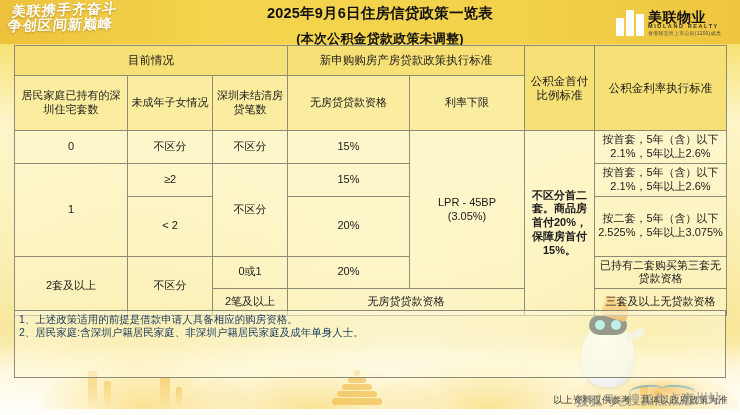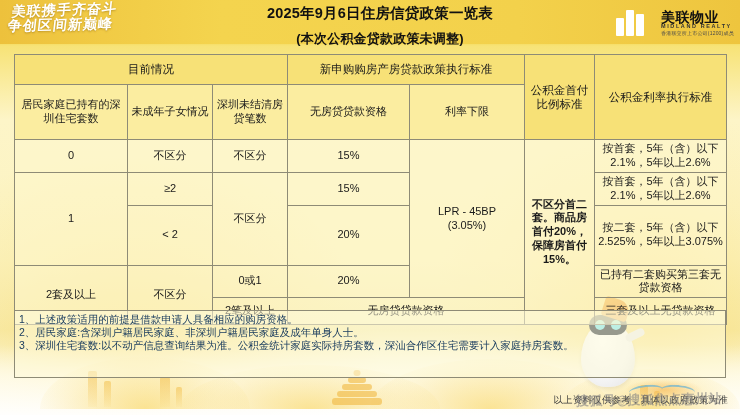--- a/index.html
+++ b/index.html
@@ -145,34 +145,33 @@
     position: absolute; right: 6px; top: 4px; width: 118px; height: 38px;
     display: flex; align-items: center;
   }
   .logo-mark { width: 32px; height: 26px; display: flex; align-items: flex-end; gap: 2px; }
   .logo-mark i {
     display: block; width: 8px; background: #ffffff; border-radius: 1px;
   }
   .logo-mark i:nth-child(1) { height: 18px; }
   .logo-mark i:nth-child(2) { height: 26px; }
   .logo-mark i:nth-child(3) { height: 22px; }
-  .logo-text { margin-left: 13px; line-height: 1.05; }
+  .logo-text { margin-left: 0; line-height: 1.05; }
   .logo-cn { font-size: 14px; font-weight: bold; color: #111; letter-spacing: 0.5px; }
   .logo-en { font-size: 5.5px; font-weight: bold; color: #333; letter-spacing: 1.6px; }
   .logo-note { font-size: 5px; color: #4a4a4a; margin-top: 1px; letter-spacing: 0.2px; }
 
   
   .table-wrap {
     position: absolute; left: 14px; top: 45px; width: 712px;
   }
   table.policy {
     width: 712px;
     border-collapse: collapse;
     table-layout: fixed;
-    margin-top: 9px;
   }
   table.policy td, table.policy th {
     border: 1px solid #8e8b76;
     text-align: center;
     vertical-align: middle;
     color: #1a1a1a;
     font-size: 11px;
     line-height: 1.25;
     padding: 2px 2px;
     background: rgba(253,247,205,0.62);
@@ -357,21 +356,20 @@
         <td colspan="2">无房贷贷款资格</td>
         <td>三套及以上无贷款资格</td>
       </tr>
     </tbody>
       </table>
   </div>
 
   <div class="notes">
     <div class="n-line">1、上述政策适用的前提是借款申请人具备相应的购房资格。</div>
     <div class="n-line">2、居民家庭:含深圳户籍居民家庭、非深圳户籍居民家庭及成年单身人士。</div>
-    <div class="n-line">3、深圳住宅套数:以不动产信息查询结果为准。公积金统计家庭实际持房套数，深汕合作区住宅需要计入家庭持房套数。</div>
   </div>
 
   <div class="disclaimer">以上资料仅供参考，具体以政府政策为准</div>
   <div class="watermark">
     <span>搜狐号</span><span class="wm-badge">@</span><span>搜狐焦点惠州站</span>
   </div>
 
 </div>
 
 </body></html>

